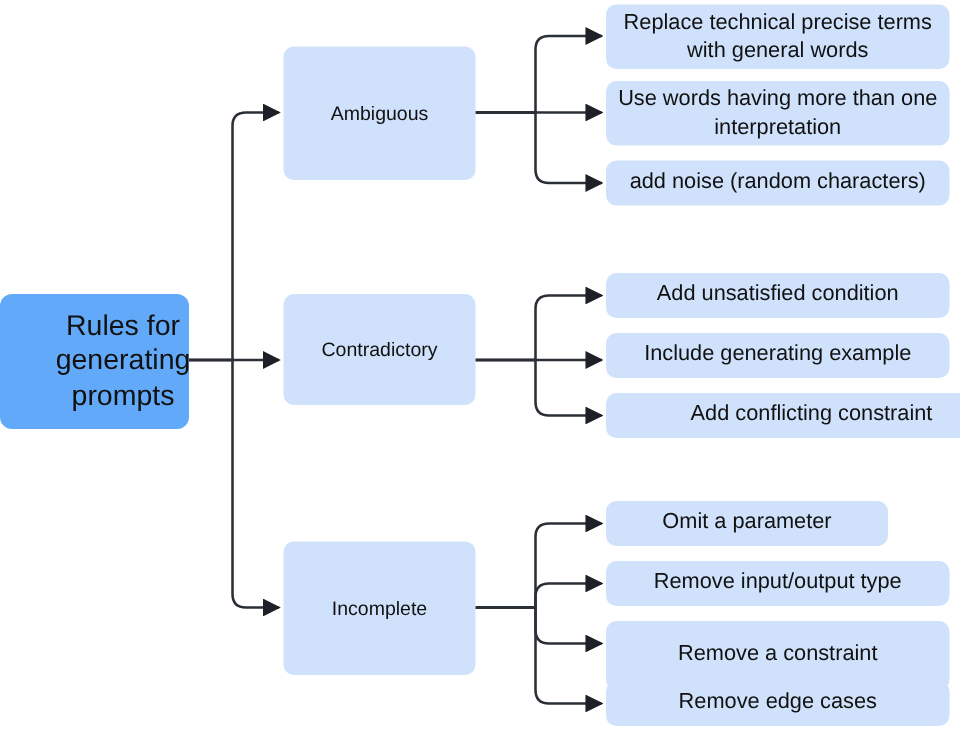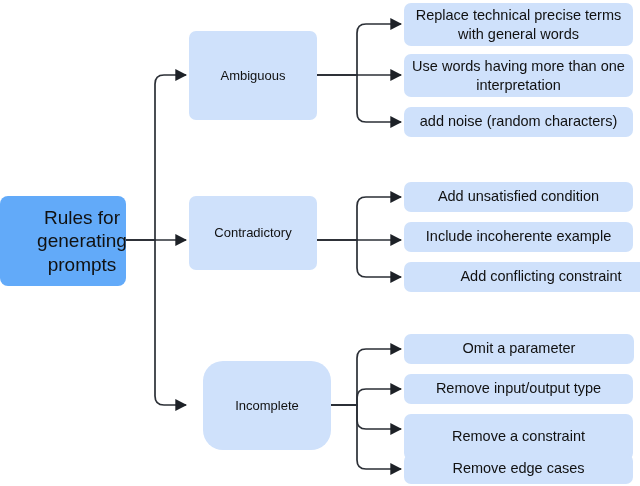--- a/index.html
+++ b/index.html
@@ -91,35 +91,35 @@
       <path d="M 317 405 L 357 405 L 357 460 Q 357 469 366 469 L 401 469"></path>
     </g>
   </svg>
 
   <div class="node node-root" style="left:0px; top:196px; width:126px; height:90px;">Rules for generating prompts</div>
 
   <div class="node node-cat" style="left:189px; top:31px; width:128px; height:89px;">Ambiguous</div>
 
   <div class="node node-cat" style="left:189px; top:196px; width:128px; height:74px;">Contradictory</div>
 
-  <div class="node node-cat" style="left:203px; top:361px; width:128px; height:89px;border-radius:20px;">Incomplete</div>
+  <div class="node node-cat" style="left:189px; top:361px; width:128px; height:89px;">Incomplete</div>
 
   <div class="node node-leaf two-line" style="left:404px; top:54px; width:229px; height:43px;">Use words having more than one interpretation</div>
 
   <div class="node node-leaf two-line" style="left:404px; top:3px; width:229px; height:43px;">Replace technical precise terms with general words</div>
 
   <div class="node node-leaf" style="left:404px; top:107px; width:229px; height:30px;">add noise (random characters)</div>
 
   <div class="node node-leaf" style="left:404px; top:182px; width:229px; height:30px;">Add unsatisfied condition</div>
 
-  <div class="node node-leaf" style="left:404px; top:222px; width:229px; height:30px;">Include incoherente example</div>
+  <div class="node node-leaf" style="left:404px; top:222px; width:229px; height:30px;">Include generating example</div>
 
   <div class="node node-leaf" style="left:404px; top:262px; width:274px; height:30px;">Add conflicting constraint</div>
 
-  <div class="node node-leaf" style="left:404px; top:334px; width:230px; height:30px;">Omit a parameter</div>
+  <div class="node node-leaf" style="left:404px; top:334px; width:188px; height:30px;">Omit a parameter</div>
 
   <div class="node node-leaf" style="left:404px; top:374px; width:229px; height:30px;">Remove input/output type</div>
 
   <div class="node node-leaf" style="left:404px; top:414px; width:229px; height:46px;">Remove a constraint</div>
 
   <div class="node node-leaf" style="left:404px; top:454px; width:229px; height:30px;">Remove edge cases</div>
 
 </div>
 
 </body></html>

